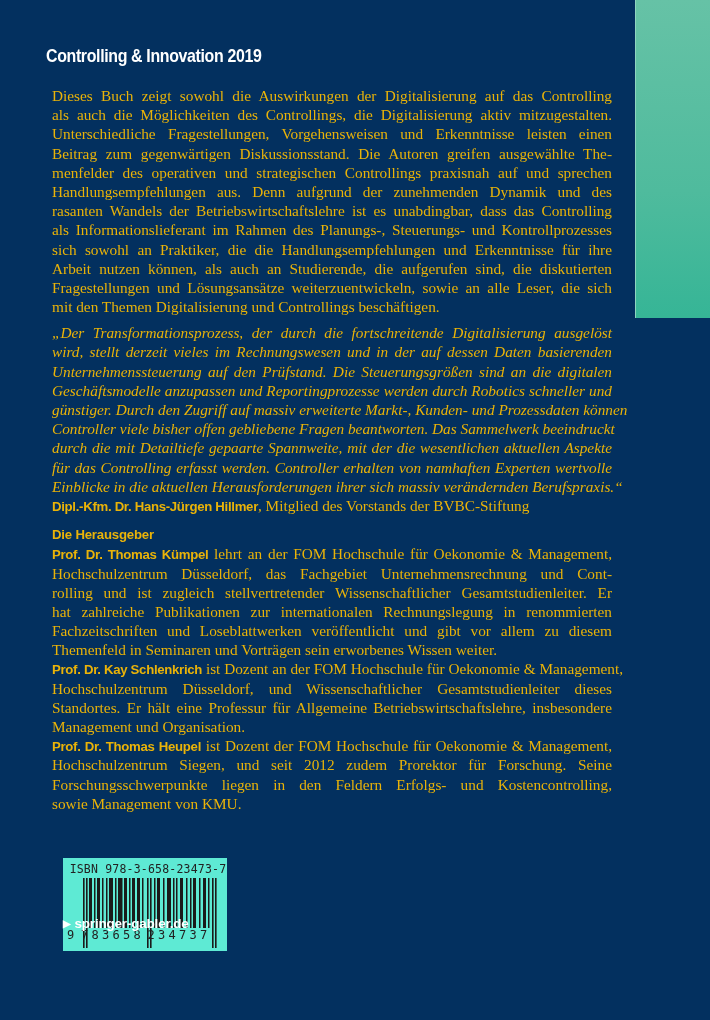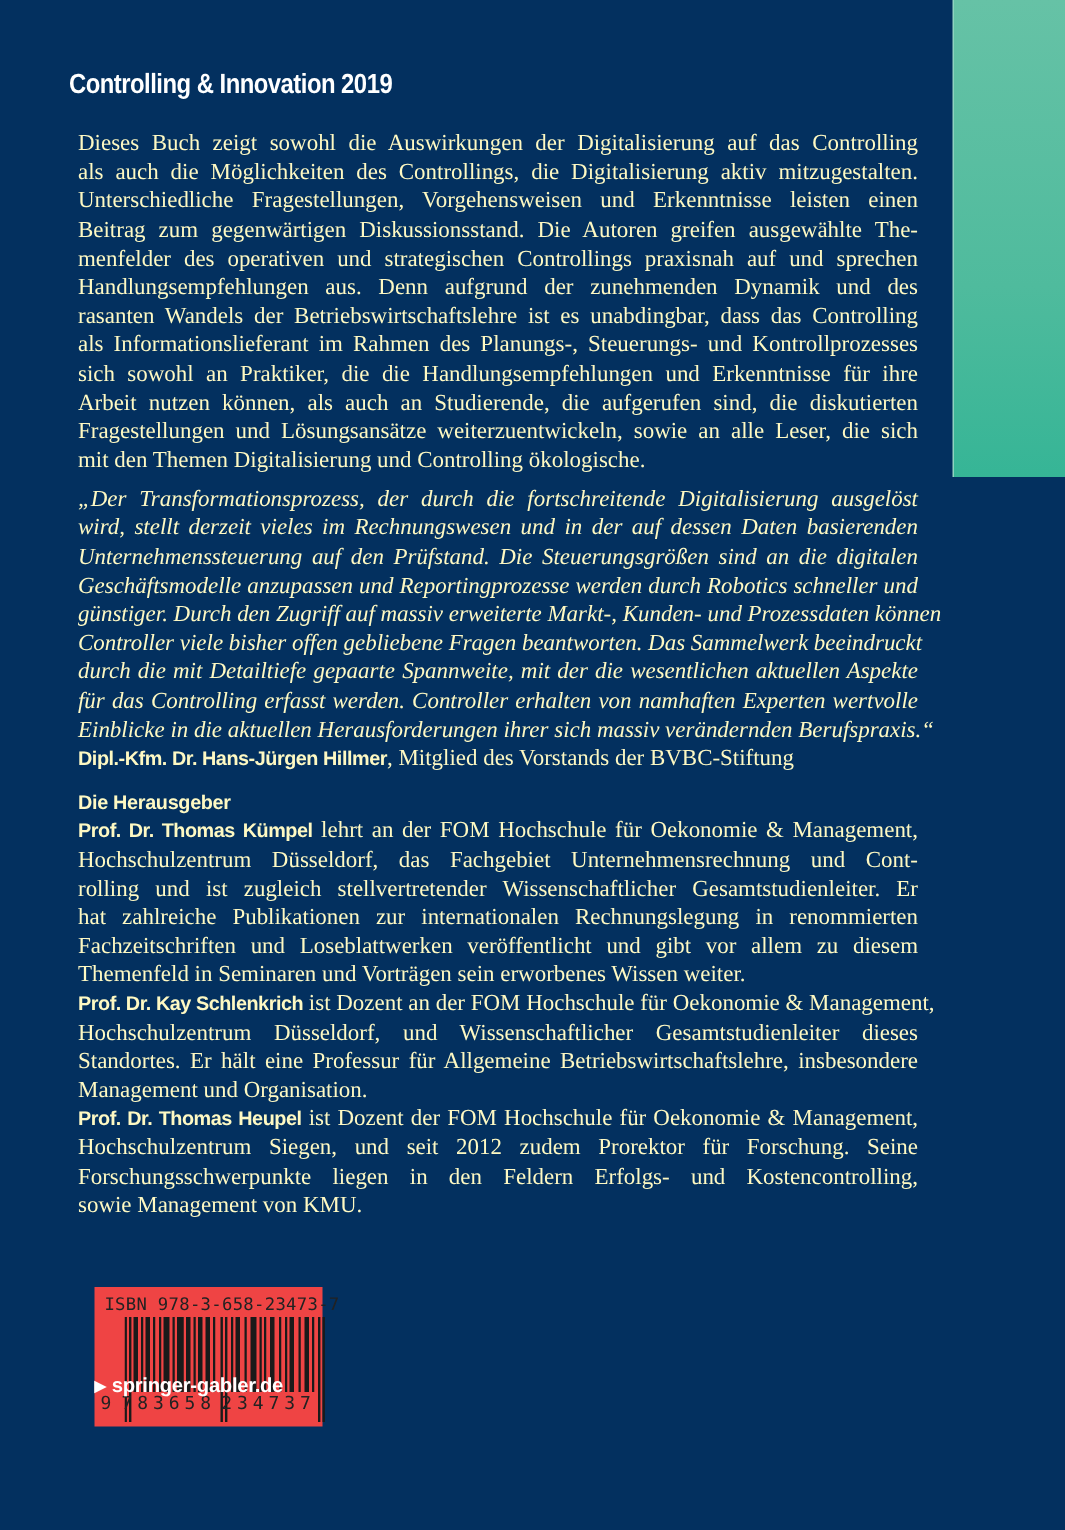--- a/index.html
+++ b/index.html
@@ -18,38 +18,38 @@
       position: absolute; left: 46px; top: 45px;
       font-family: "Liberation Sans", sans-serif;
       font-weight: bold; font-size: 18.5px; letter-spacing: -0.4px;
       color: #ffffff; transform: scaleX(0.86); transform-origin: left center;
       white-space: nowrap;
     }
     .content {
       position: absolute; left: 52px; top: 86px; width: 560px;
       font-family: "Liberation Serif", serif;
       font-size: 15.3px; line-height: 19.2px;
-      color: #fef9c3;
+      color: #eab308;
     }
     .line { white-space: nowrap; display: block; height: 19.2px; }
     .justify { text-align: justify; text-align-last: justify; }
     .quote { margin-top: 7px; font-style: italic; }
     .attribution { white-space: nowrap; }
     .sans-bold {
       font-family: "Liberation Sans", sans-serif; font-weight: bold;
       font-size: 13.2px; letter-spacing: -0.3px;
     }
     .editors-heading {
       margin-top: 10px; display: block;
       font-family: Liberation Sans, sans-serif; font-weight: bold;
       font-size: 13.2px; letter-spacing: -0.2px; height: 19.2px; line-height: 19.2px;
     }
     .barcode-box {
-      position: absolute; left: 63px; top: 858px; width: 152px; height: 93px;
-      background: #ef4444;
+      position: absolute; left: 63px; top: 858px; width: 164px; height: 93px;
+      background: #5eead4;
     }
     .isbn-text {
       position: absolute; left: 0; top: 4px; width: 170px; text-align: center;
       font-family: "DejaVu Sans Mono", monospace; font-size: 11.5px; color: #222;
       letter-spacing: 0.2px;
     }
     .bars {
       position: absolute; left: 20px; top: 20px; width: 135px; height: 70px;
     }
     .barcode-digits {
@@ -78,21 +78,21 @@
     <span class="line justify">als auch die Möglichkeiten des Controllings, die Digitalisierung aktiv mitzugestalten.</span>
     <span class="line justify">Unterschiedliche Fragestellungen, Vorgehensweisen und Erkenntnisse leisten einen</span>
     <span class="line justify">Beitrag zum gegenwärtigen Diskussionsstand. Die Autoren greifen ausgewählte The-</span>
     <span class="line justify">menfelder des operativen und strategischen Controllings praxisnah auf und sprechen</span>
     <span class="line justify">Handlungsempfehlungen aus. Denn aufgrund der zunehmenden Dynamik und des</span>
     <span class="line justify">rasanten Wandels der Betriebswirtschaftslehre ist es unabdingbar, dass das Controlling</span>
     <span class="line justify">als Informationslieferant im Rahmen des Planungs-, Steuerungs- und Kontrollprozesses</span>
     <span class="line justify">sich sowohl an Praktiker, die die Handlungsempfehlungen und Erkenntnisse für ihre</span>
     <span class="line justify">Arbeit nutzen können, als auch an Studierende, die aufgerufen sind, die diskutierten</span>
     <span class="line justify">Fragestellungen und Lösungsansätze weiterzuentwickeln, sowie an alle Leser, die sich</span>
-    <span class="line">mit den Themen Digitalisierung und Controlling ökologische.</span>
+    <span class="line">mit den Themen Digitalisierung und Controllings beschäftigen.</span>
   </div>
 
   <div class="quote">
     <span class="line justify">„Der Transformationsprozess, der durch die fortschreitende Digitalisierung ausgelöst</span>
     <span class="line justify">wird, stellt derzeit vieles im Rechnungswesen und in der auf dessen Daten basierenden</span>
     <span class="line justify">Unternehmenssteuerung auf den Prüfstand. Die Steuerungsgrößen sind an die digitalen</span>
     <span class="line justify">Geschäftsmodelle anzupassen und Reportingprozesse werden durch Robotics schneller und</span>
     <span class="line justify">günstiger. Durch den Zugriff auf massiv erweiterte Markt-, Kunden- und Prozessdaten können</span>
     <span class="line justify">Controller viele bisher offen gebliebene Fragen beantworten. Das Sammelwerk beeindruckt</span>
     <span class="line justify">durch die mit Detailtiefe gepaarte Spannweite, mit der die wesentlichen aktuellen Aspekte</span>

